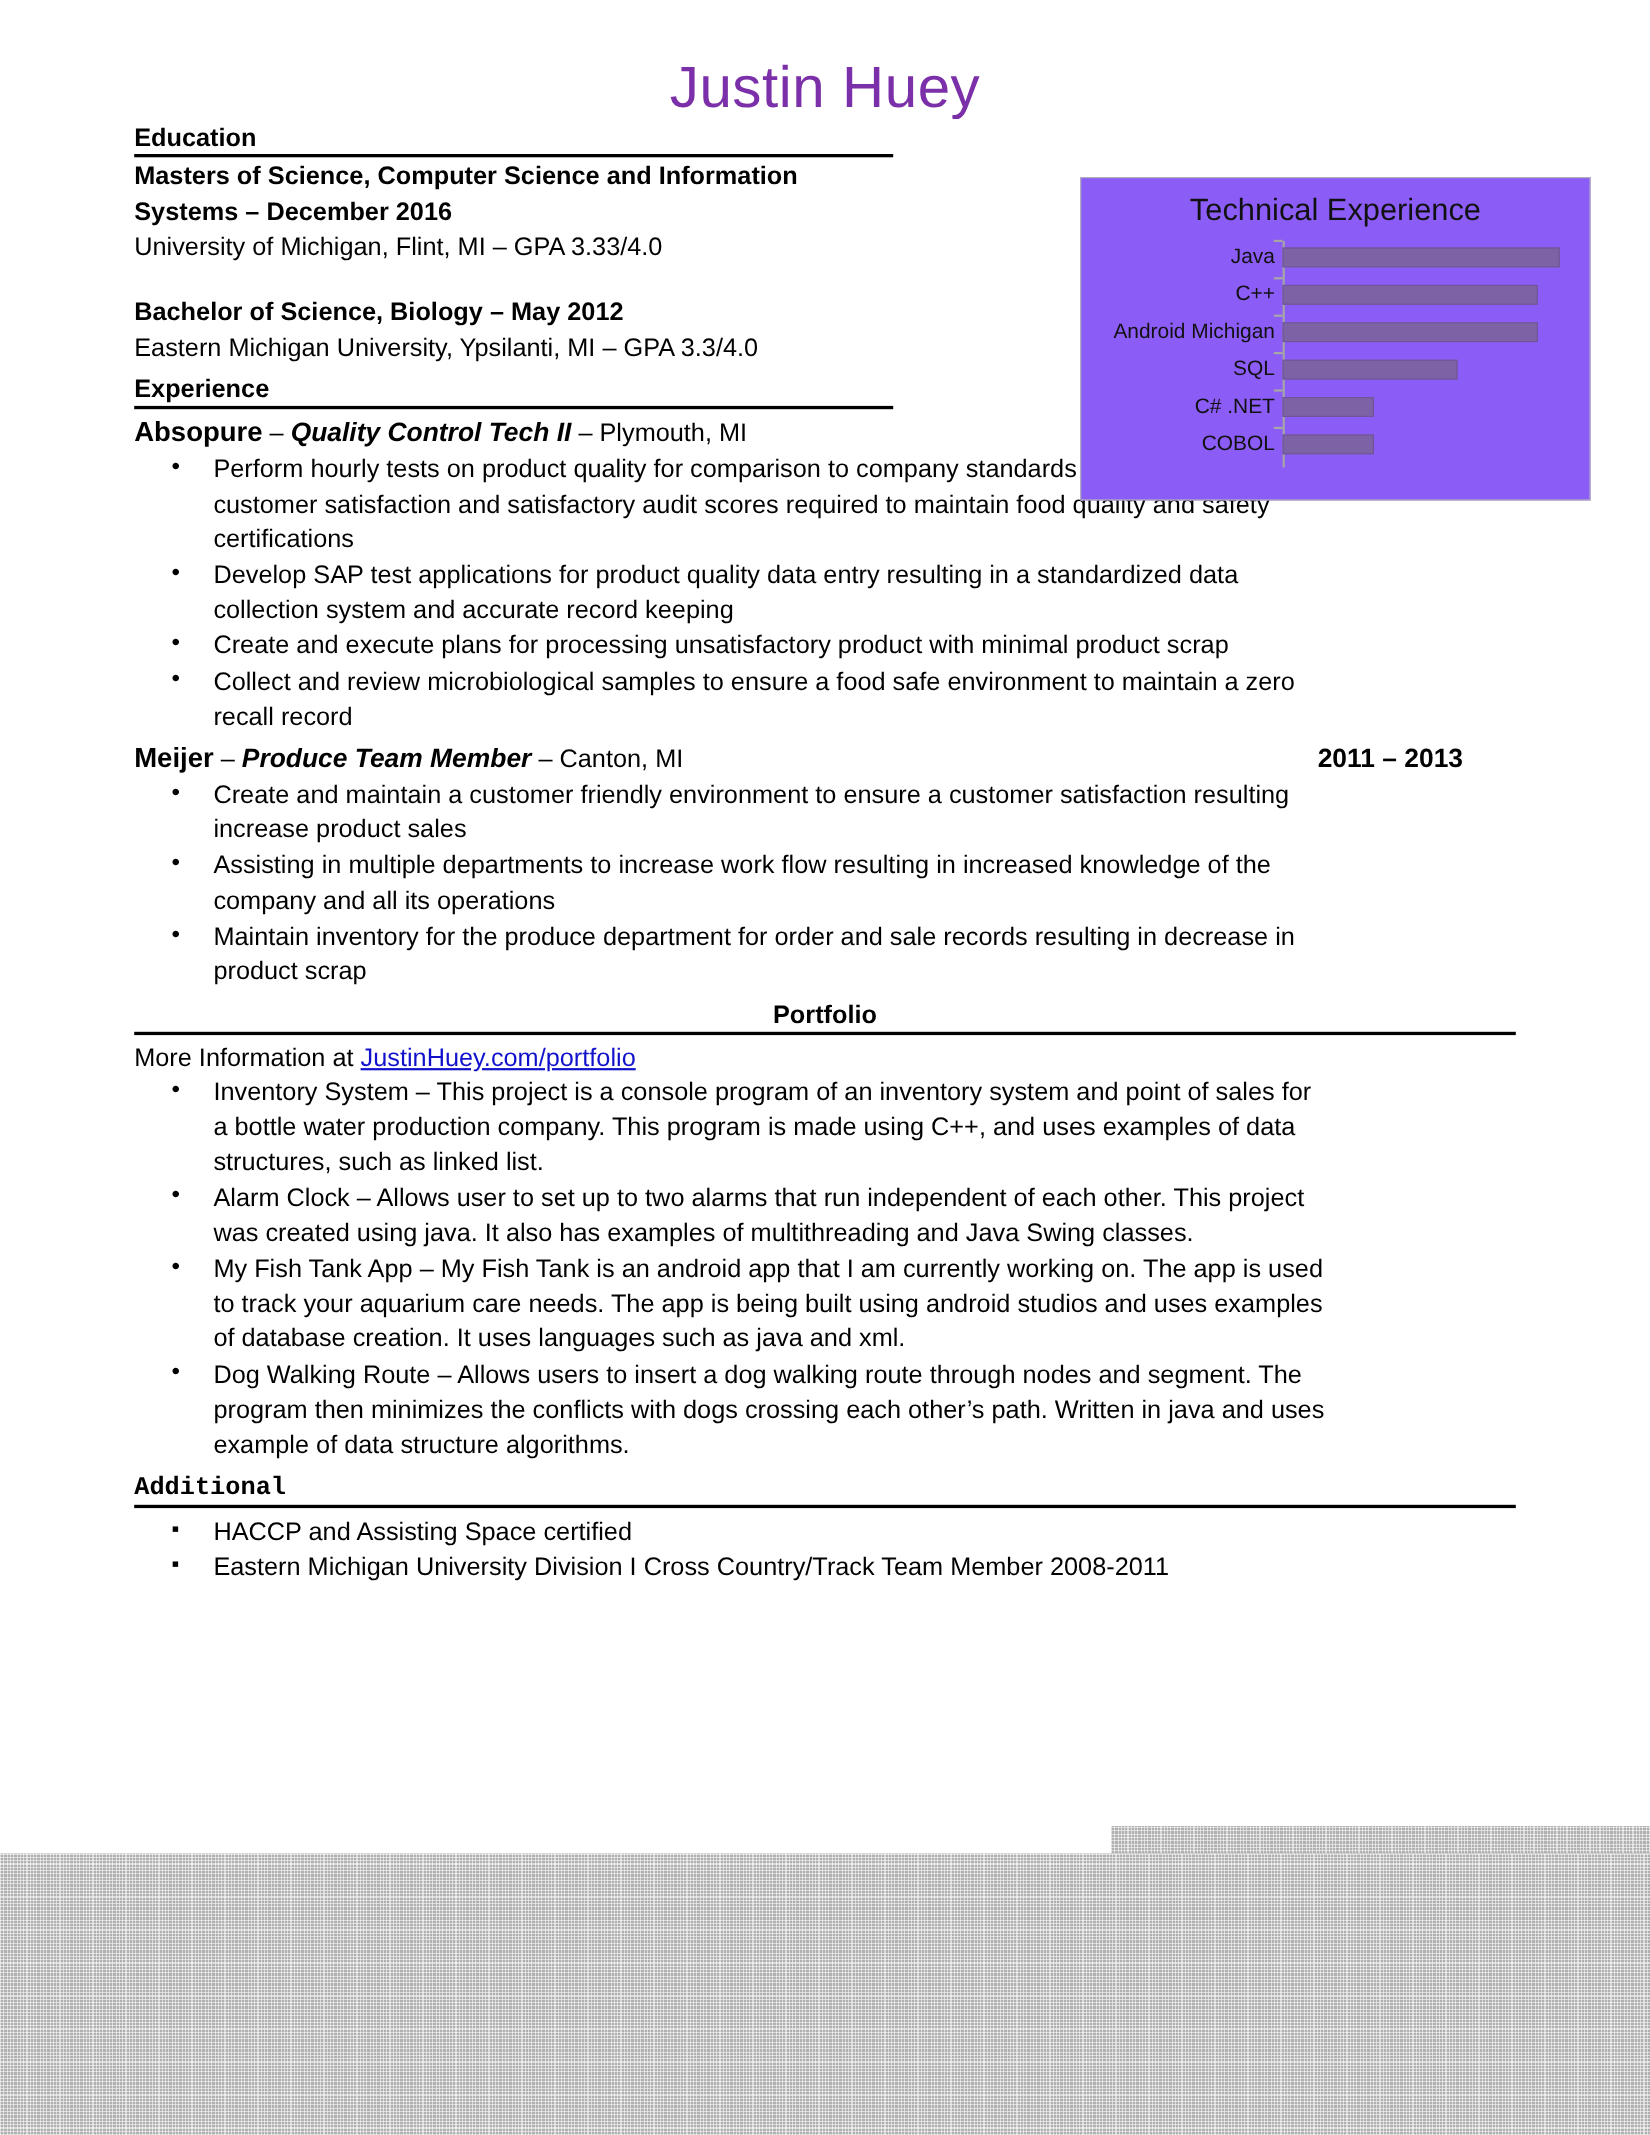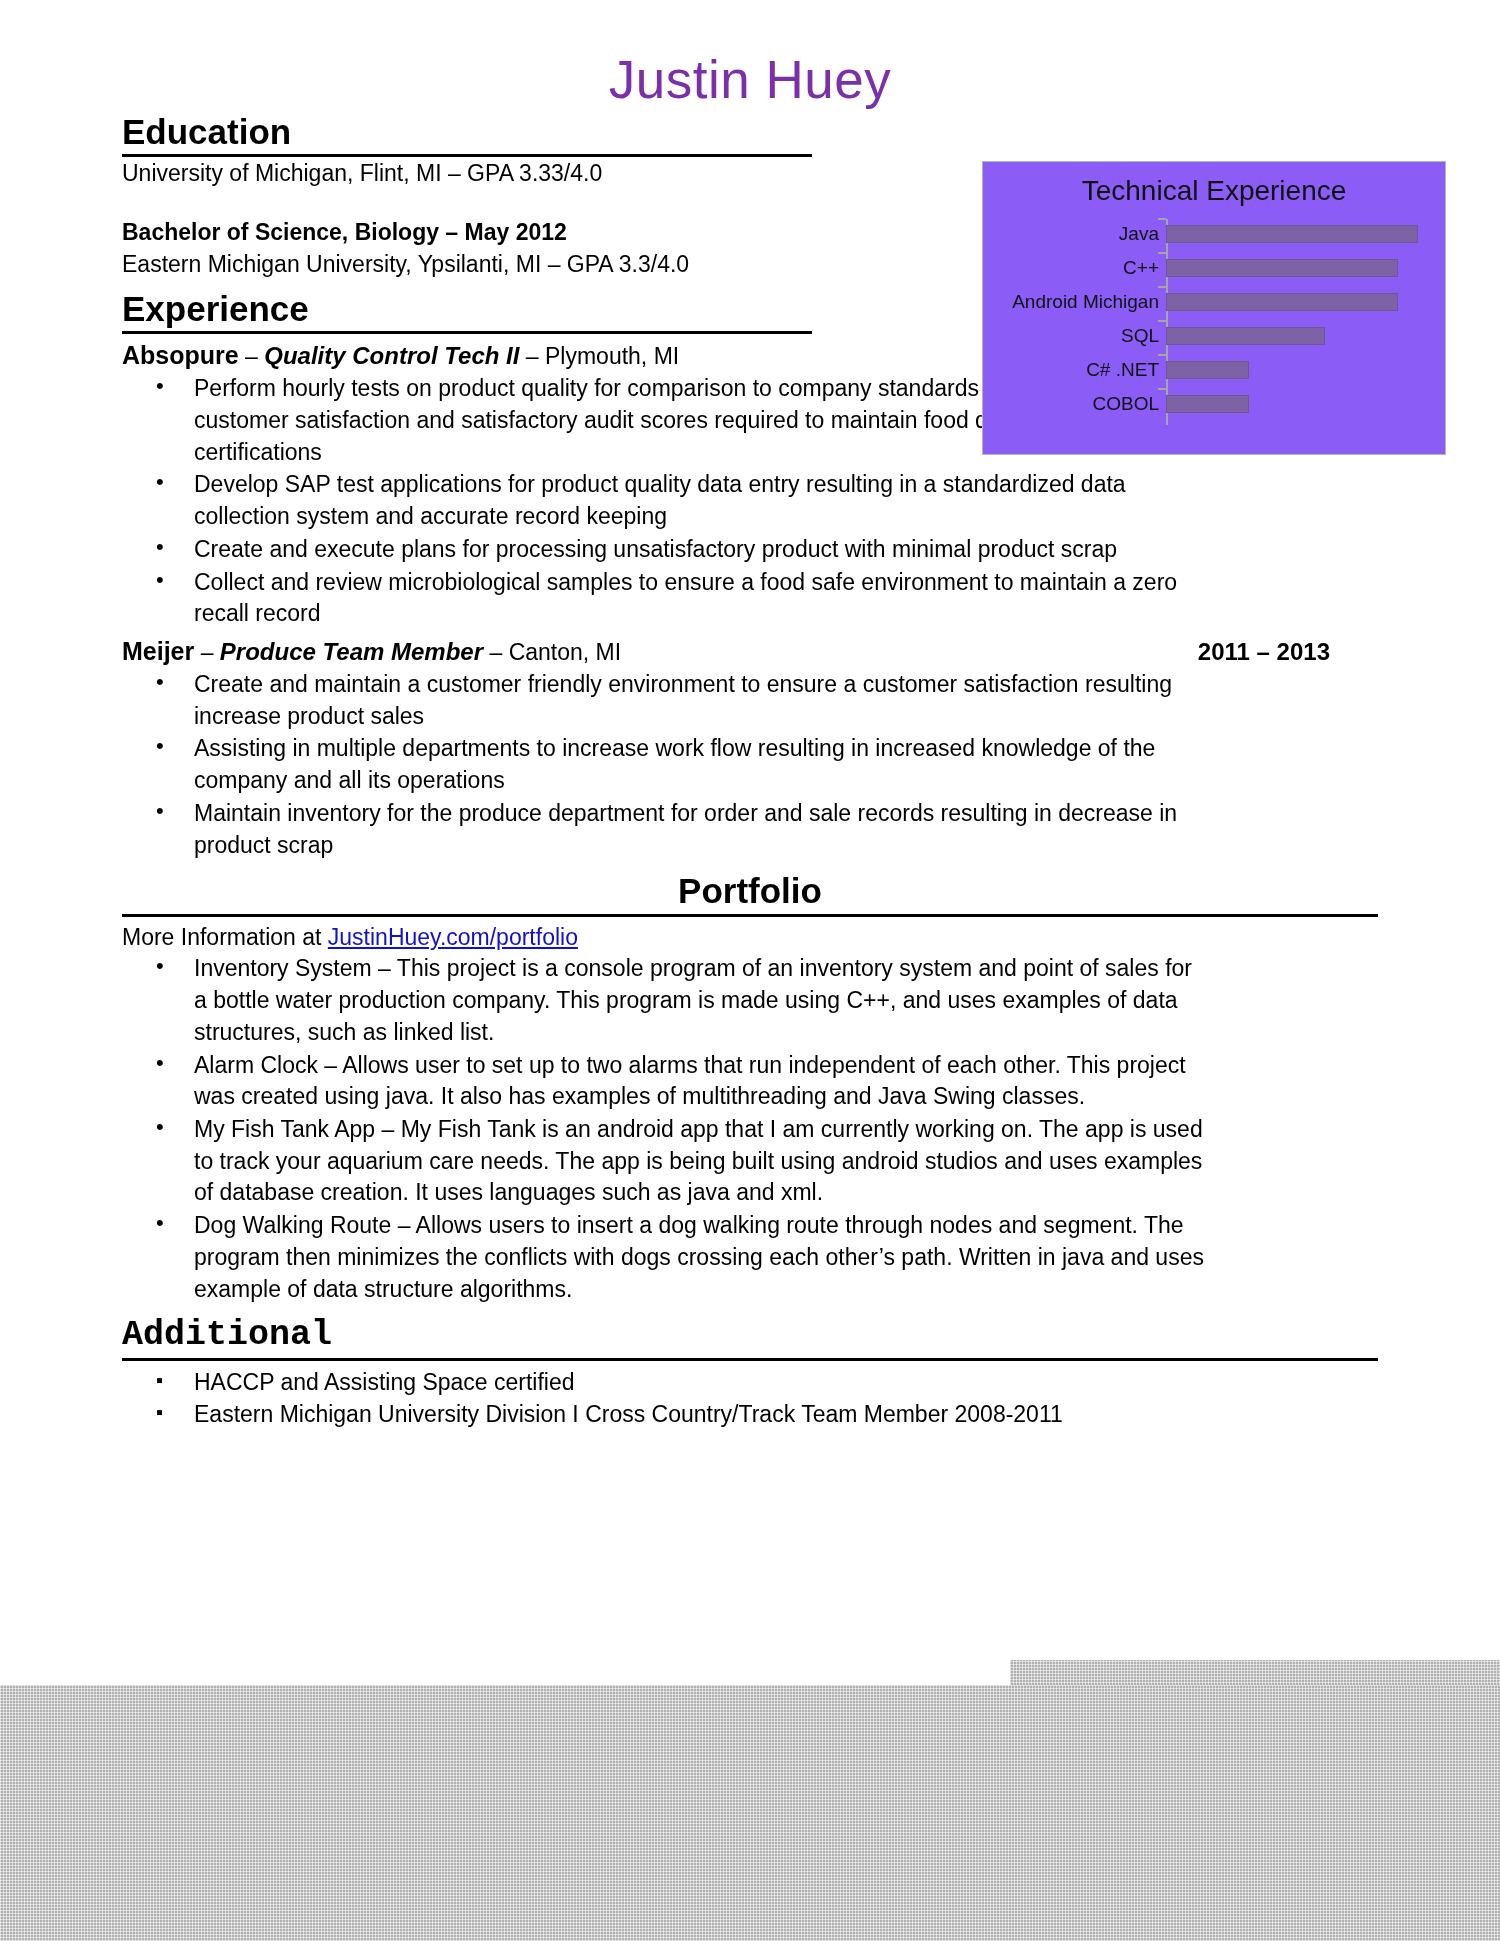--- a/index.html
+++ b/index.html
@@ -34,21 +34,21 @@
     font-weight: 400;
     letter-spacing: 0.5px;
     color: #7B2FA8;
     margin: 0;
     padding-top: 52px;
     line-height: 1.05;
   }
 
   
   .section-head {
-    font-size: 35px;
+    font-size: 23px;
     font-weight: 700;
     margin: 0;
     padding: 4px 0 2px 0;
     border-bottom: 3px solid #000;
     line-height: 1.15;
   }
   .section-head.short { width: 690px; }
 
   
   .line {
@@ -218,20 +218,21 @@
 </style>
 </head>
 <body>
 
 <div class="page">
 
   <h1 class="name-header">Justin Huey</h1>
 
   <div class="section-head short">Education</div>
 
+  <div class="line b" style="max-width:690px;">Masters of Science, Computer Science and Information Systems – December 2016</div>
   <div class="line">University of Michigan, Flint, MI – GPA 3.33/4.0</div>
 
   <div class="spacer-md"></div>
 
   <div class="line b">Bachelor of Science, Biology – May 2012</div>
   <div class="line">Eastern Michigan University, Ypsilanti, MI – GPA 3.3/4.0</div>
 
   <div class="section-head short" style="margin-top:4px;">Experience</div>
 
   <div class="job-row">

